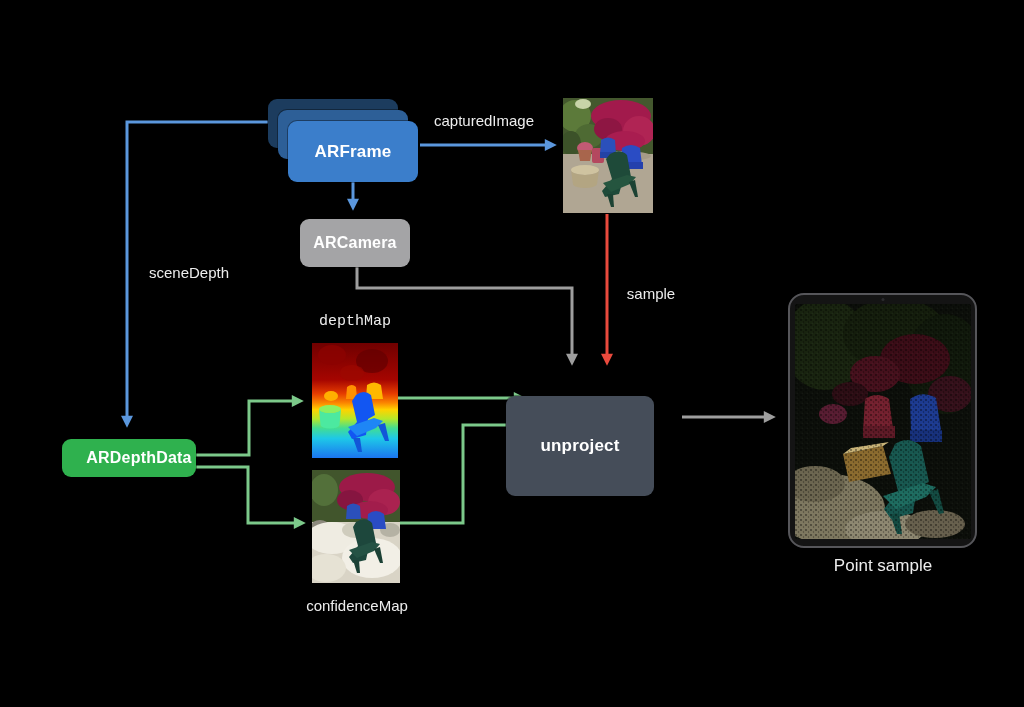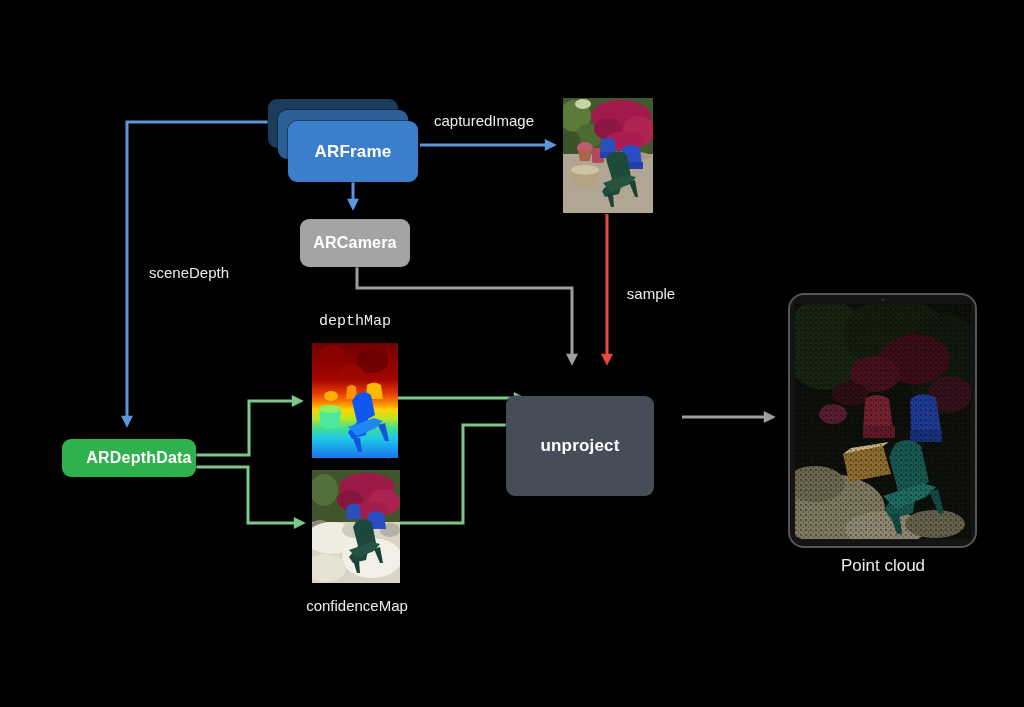--- a/index.html
+++ b/index.html
@@ -103,21 +103,21 @@
 
   <div class="node box-unproject">
     <span>unproject</span>
   </div>
 
   <div class="label lbl-capturedimage">capturedImage</div>
   <div class="label lbl-scenedepth">sceneDepth</div>
   <div class="label lbl-sample">sample</div>
   <div class="label lbl-depthmap">depthMap</div>
   <div class="label lbl-confidencemap">confidenceMap</div>
-  <div class="label lbl-pointcloud">Point cloud</div>
+  <div class="label lbl-pointcloud">Point sample</div>
 
   <svg class="thumb thumb-photo" width="90" height="115" viewBox="0 0 90 115">
     <rect width="90" height="115" fill="#a99f8c"></rect>
     <rect width="90" height="58" fill="#44582e"></rect>
     <ellipse cx="12" cy="18" rx="16" ry="16" fill="#5c7a3a"></ellipse>
     <ellipse cx="20" cy="6" rx="8" ry="5" fill="#c8d4a8"></ellipse>
     <ellipse cx="26" cy="38" rx="14" ry="12" fill="#4e6a33"></ellipse>
     <ellipse cx="8" cy="45" rx="10" ry="12" fill="#3c5229"></ellipse>
     <ellipse cx="58" cy="18" rx="30" ry="16" fill="#a21a4c"></ellipse>
     <ellipse cx="76" cy="33" rx="16" ry="15" fill="#b02454"></ellipse>

